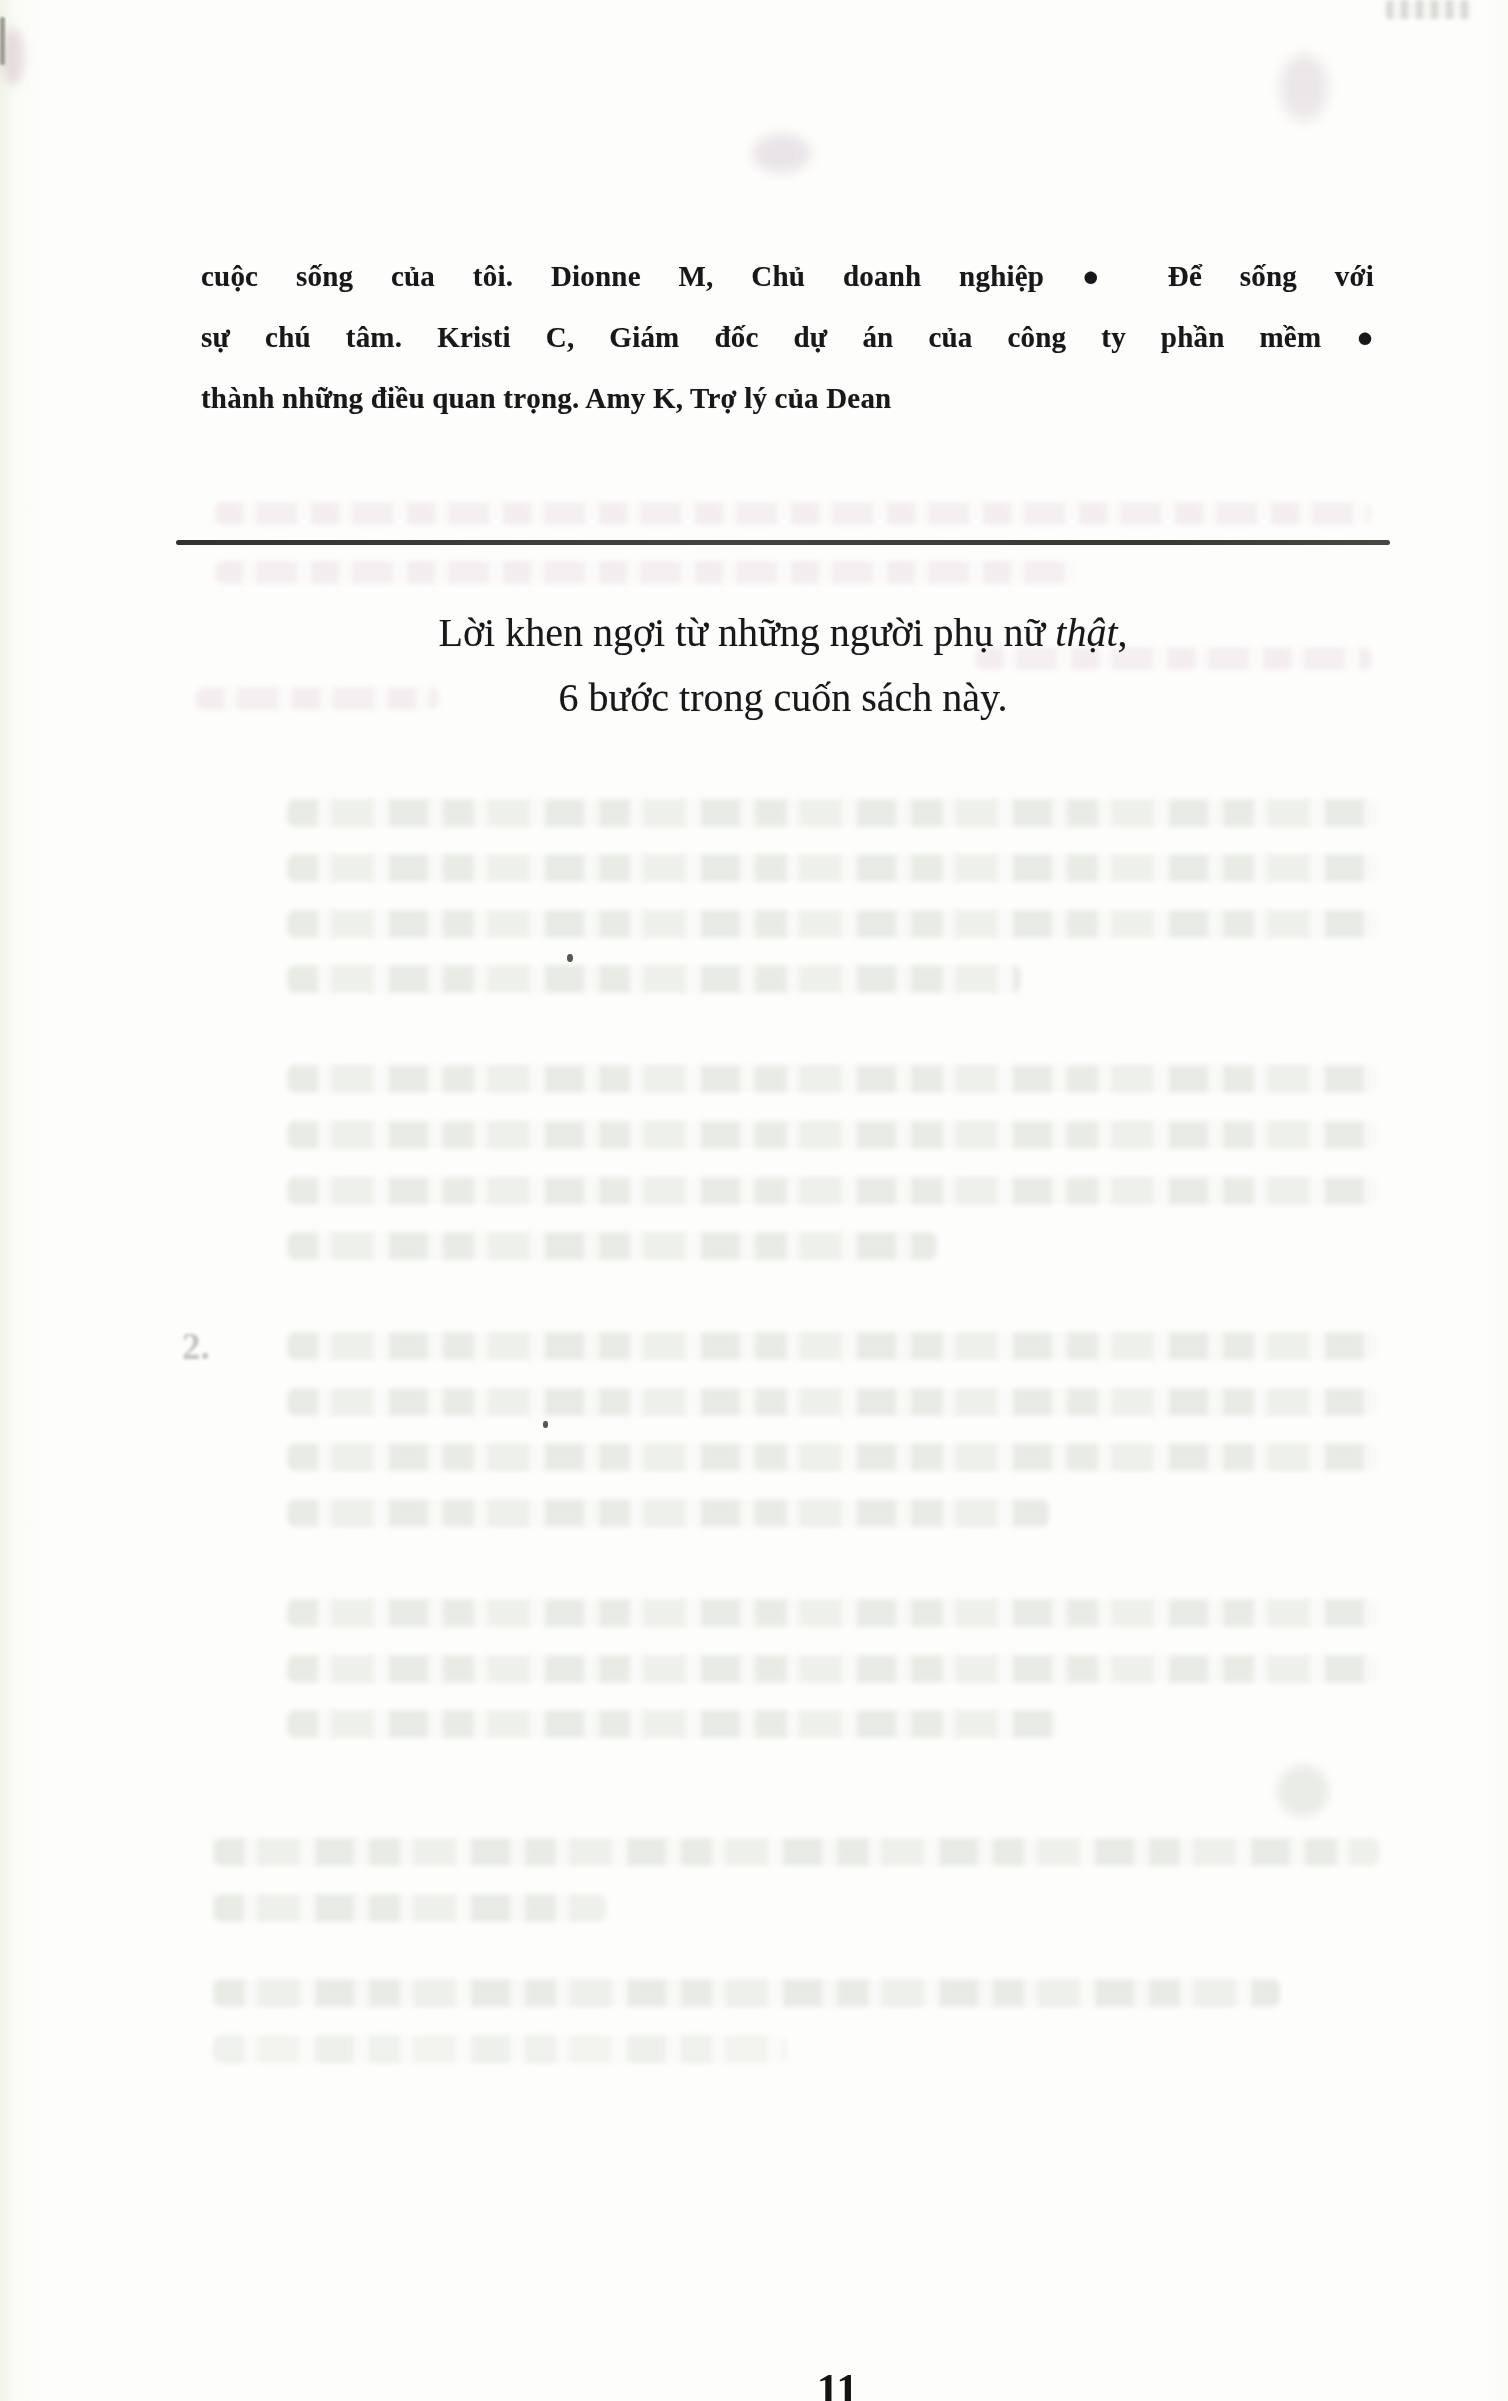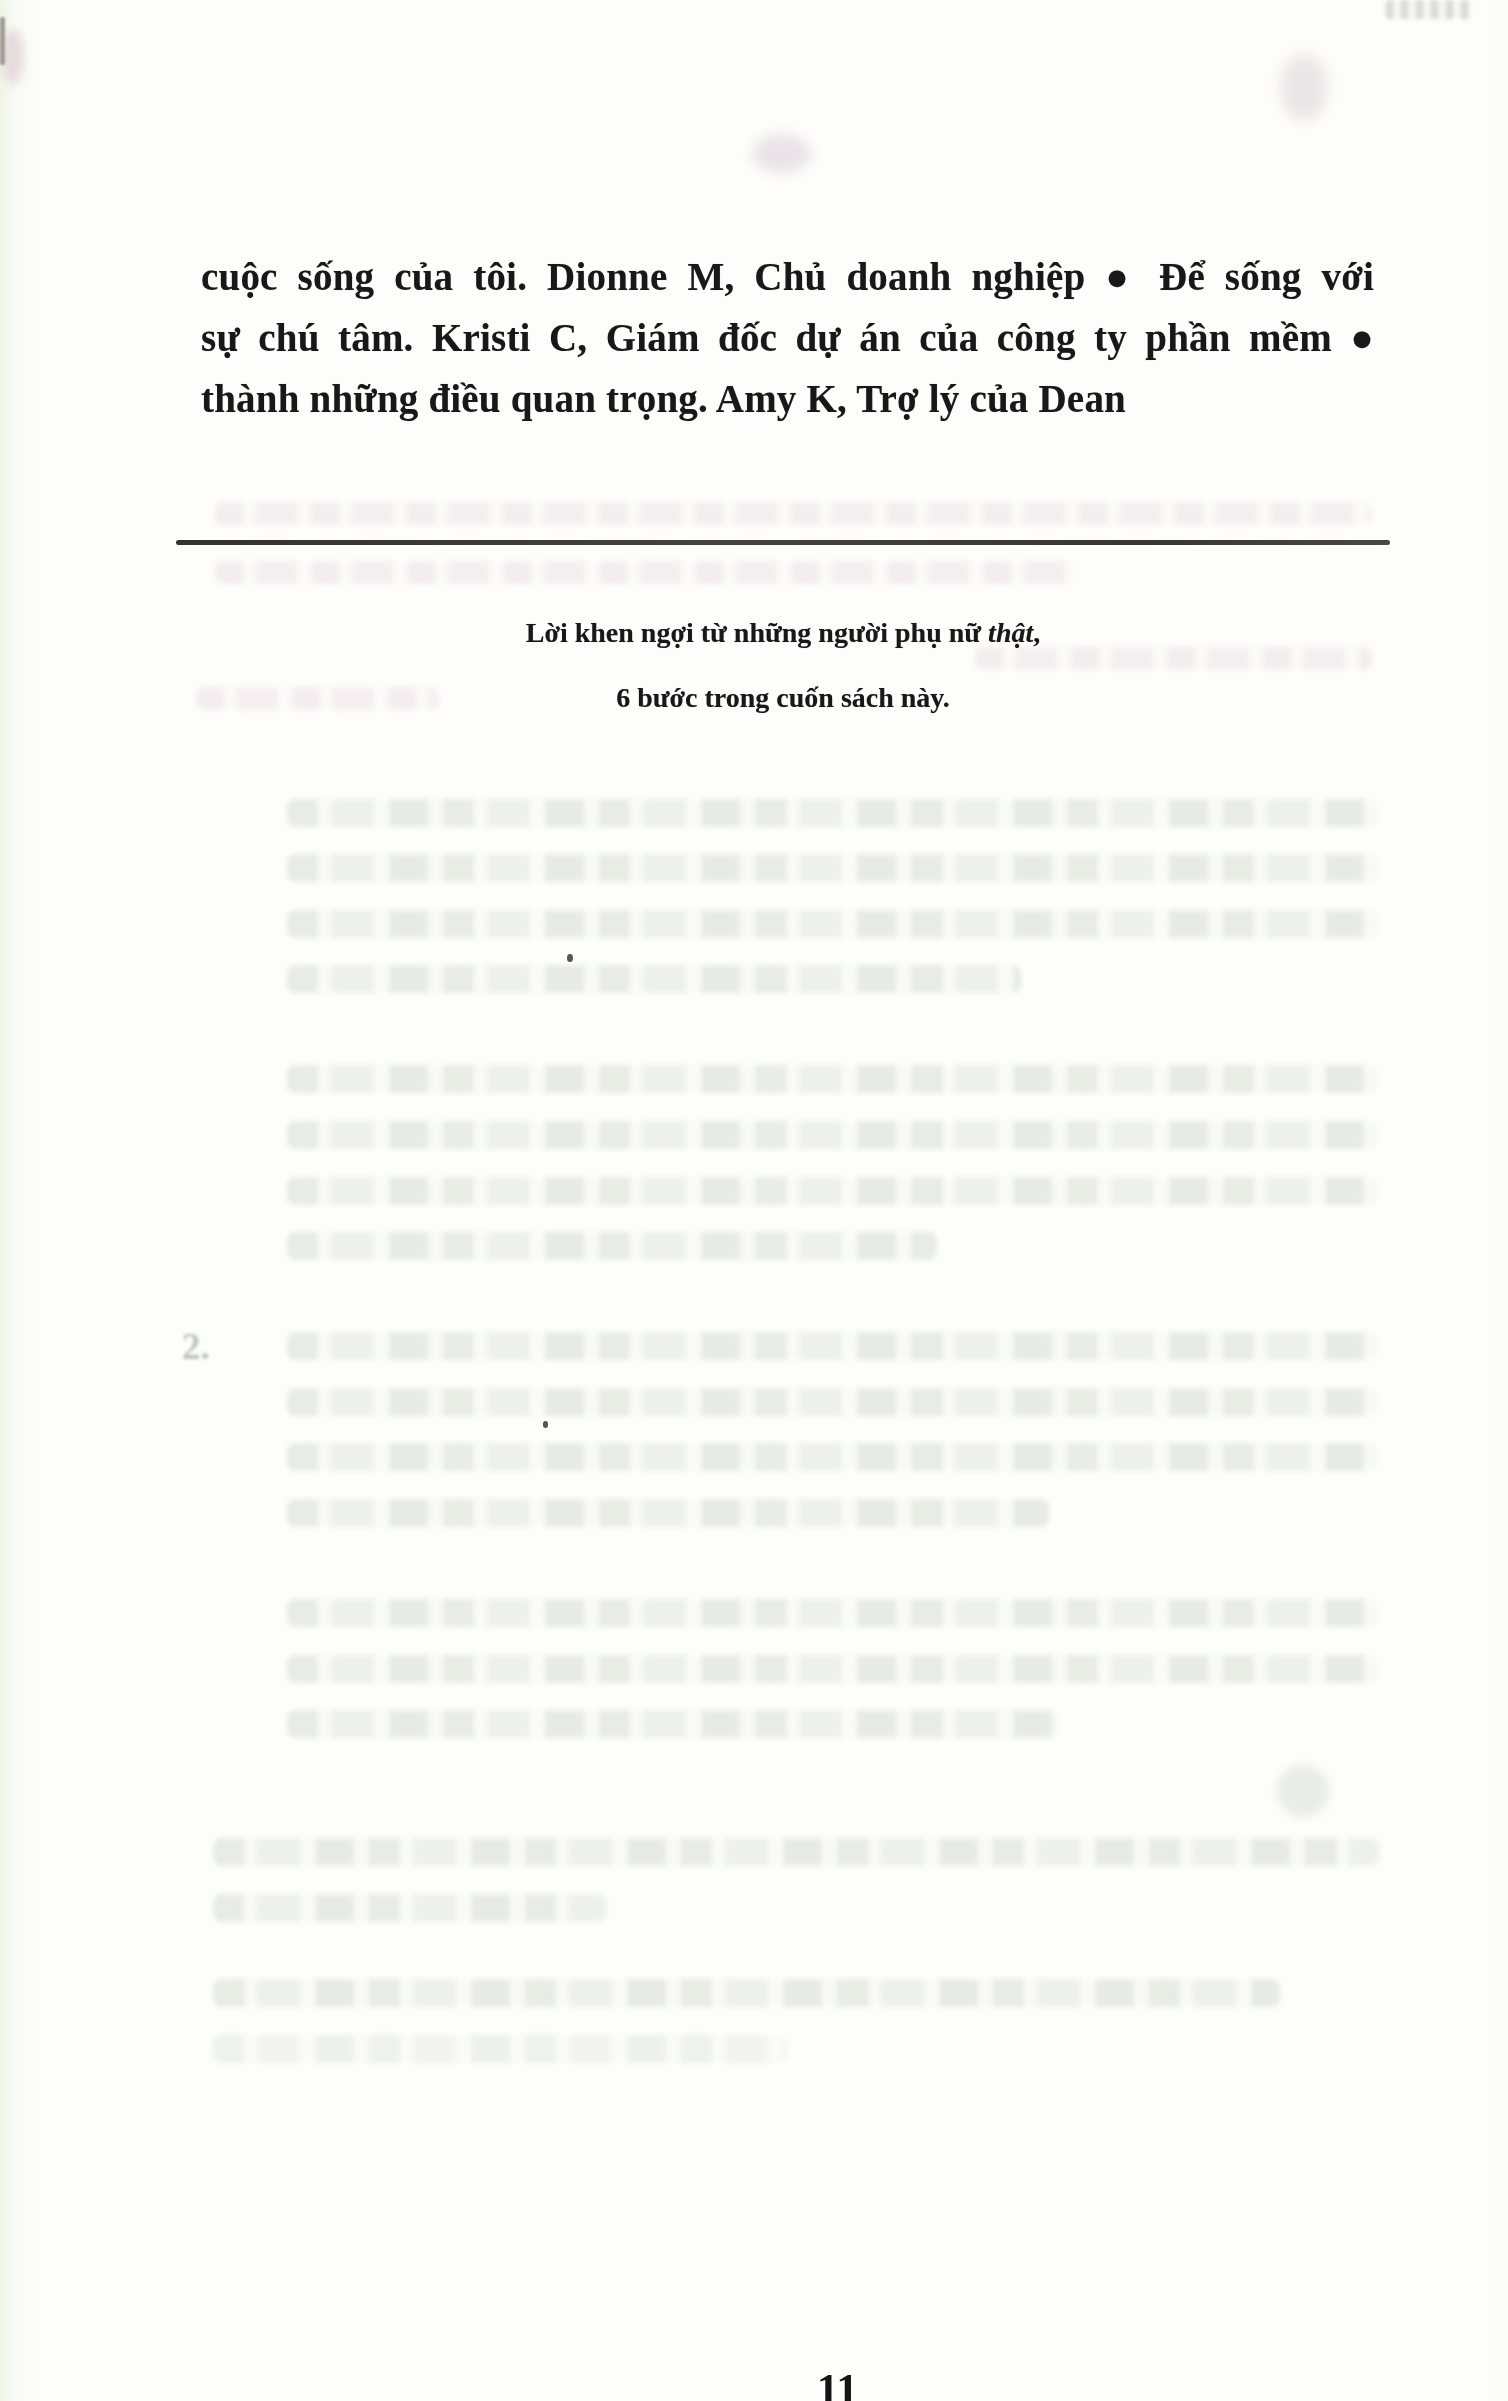--- a/index.html
+++ b/index.html
@@ -11,33 +11,33 @@
   .page {
     position:absolute; inset:0;
     background:
       linear-gradient(90deg, rgba(222,230,200,0.40) 0px, rgba(235,240,222,0.18) 15px, rgba(252,252,248,0) 44px),
       linear-gradient(270deg, rgba(240,242,232,0.22) 0px, rgba(252,252,248,0) 24px),
       #fdfdfb;
   }
   
   .bold-par {
     position:absolute; left:201px; top:246px; width:1173px;
-    font-size:39px; font-weight:700; color:#18181a; line-height:61px;
+    font-size:29px; font-weight:700; color:#18181a; line-height:61px;
     letter-spacing:0.2px; text-shadow:0 0 0.9px rgba(25,25,25,0.35);
   }
   .bold-par .ln { text-align:justify; }
   .bold-par .ln.just { text-align-last:justify; }
   .rule {
     position:absolute; left:176px; top:540px; width:1214px; height:4.6px;
     border-radius:2.8px;
     background:linear-gradient(90deg,#34322e,#45433f 45%,#393732 80%,#4a4843);
   }
   .heading {
     position:absolute; left:167px; top:600px; width:1232px; text-align:center;
-    font-size:28px; font-weight:700; color:#18181a; line-height:65px;
+    font-size:40px; font-weight:400; color:#18181a; line-height:65px;
     text-shadow:0 0 0.9px rgba(25,25,25,0.35);
   }
   .page-num {
     position:absolute; left:795px; top:2364px; width:85px; text-align:center;
     font-size:44px; font-weight:700; color:#141414;
   }
   
   .ghost { position:absolute; border-radius:8.3px; filter:blur(2.8px); }
   .ghost.green {
     height:28px; opacity:0.5;

